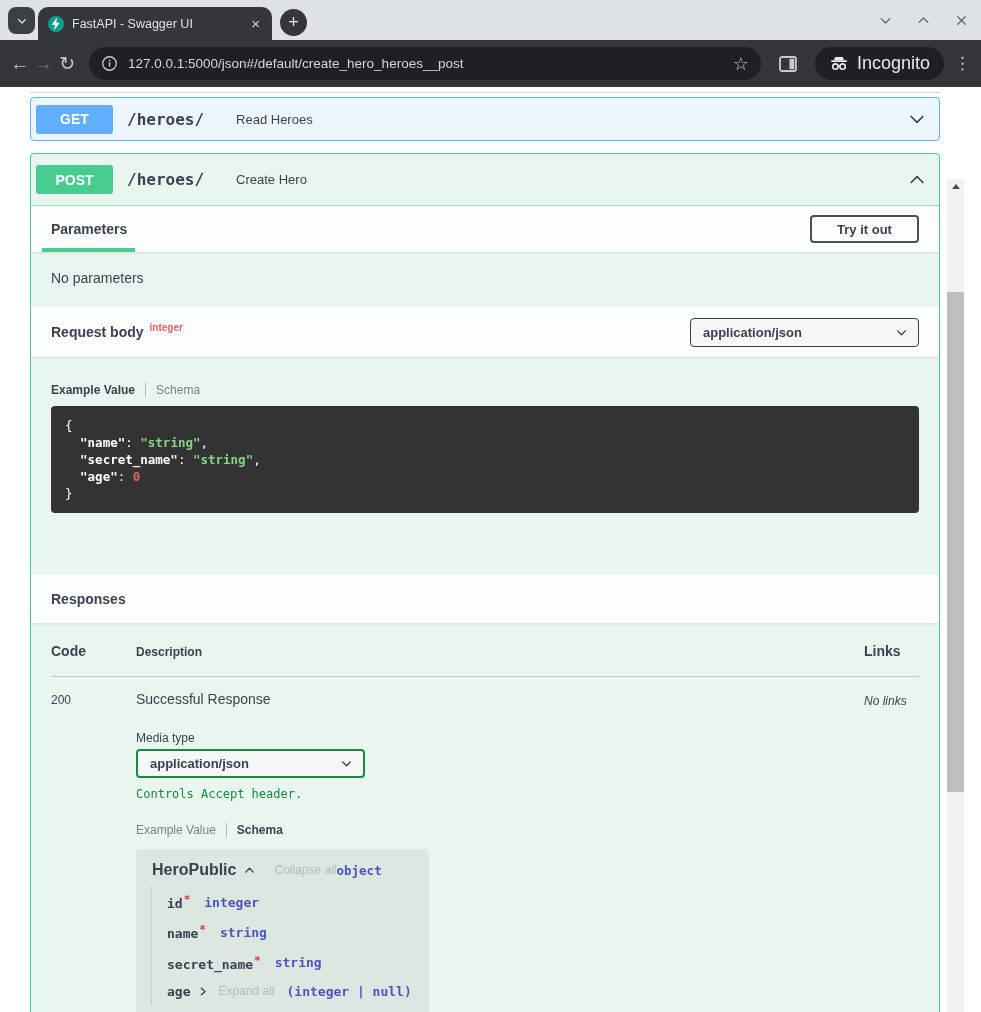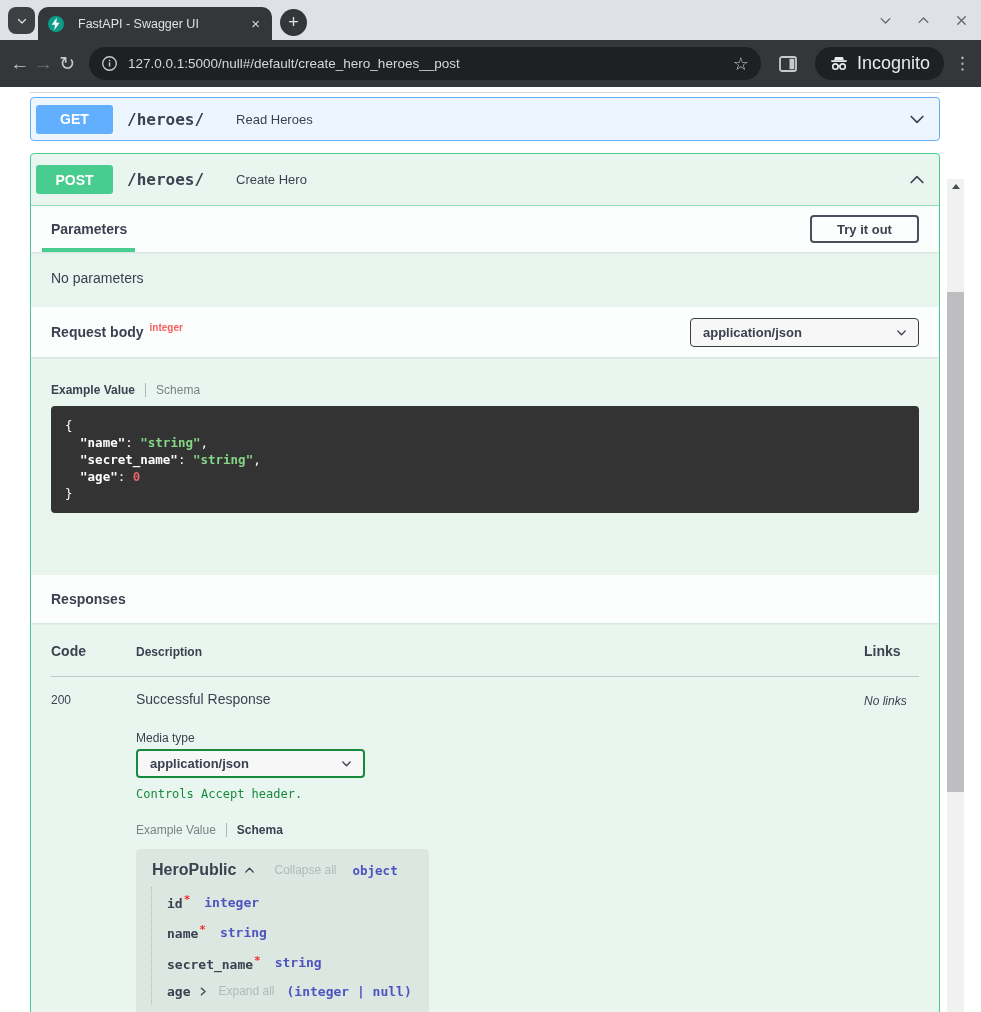--- a/index.html
+++ b/index.html
@@ -16,21 +16,21 @@
   *{box-sizing:border-box;margin:0;padding:0;}
   html,body{width:981px;height:1012px;overflow:hidden;}
   body{font-family:"Liberation Sans",sans-serif;background:#fff;color:var(--ink);}
 
   
   .tabstrip{height:40px;background:#dee1e6;display:flex;align-items:flex-end;position:relative;}
   .tab-search{width:27px;height:27px;margin:0 0 6px 8px;border:none;border-radius:8px;background:#3c4043;
     display:flex;align-items:center;justify-content:center;cursor:pointer;}
   .tab{width:234px;height:33px;margin-left:3px;background:#35363a;border-radius:10px 10px 0 0;
     display:flex;align-items:center;padding:0 8px 0 10px;cursor:pointer;}
-  .tab-title{flex:1;font-size:12.5px;color:#dfe1e4;white-space:nowrap;overflow:hidden;margin-left:14px;}
+  .tab-title{flex:1;font-size:12.5px;color:#dfe1e4;white-space:nowrap;overflow:hidden;margin-left:8px;}
   .tab-close{color:#d3d5d8;font-size:15px;line-height:1;padding:2px 4px;border-radius:50%;cursor:pointer;}
   .newtab{width:27px;height:27px;margin:0 0 4px 8px;border:none;border-radius:50%;background:#35363a;
     color:#dfe1e4;font-size:18px;line-height:25px;cursor:pointer;}
   .win-controls{position:absolute;right:12px;top:0;height:40px;display:flex;align-items:center;gap:23px;}
   .win-btn{background:none;border:none;cursor:pointer;display:flex;align-items:center;}
 
   .toolbar{height:47px;background:#35363a;display:flex;align-items:center;padding:0 10px;gap:4px;}
   .nav-btn{background:none;border:none;font-size:19px;color:#c7cac8;width:32px;height:32px;cursor:pointer;line-height:1;}
   .nav-btn.disabled{color:#6e7175;}
   .urlbar{flex:0 0 672px;height:33px;margin-left:8px;background:#1e2023;border-radius:17px;
@@ -111,21 +111,21 @@
     border-radius:4px;display:flex;align-items:center;padding:0 10px 0 12px;cursor:pointer;}
   .accept-select .sel-text{flex:1;font-size:13px;font-weight:bold;color:var(--ink);}
   .accept-note{margin-top:9px;font-family:"DejaVu Sans Mono",monospace;font-size:12px;color:var(--accept-green);}
   .resp-tabs{margin-top:22px;}
 
   .model-box{margin-top:12px;width:293px;background:rgba(0,0,0,.06);border-radius:4px;padding:12px 14px 12px 0;}
   .model-title-row{display:flex;align-items:center;padding-left:16px;}
   .model-title{font-size:16px;font-weight:bold;color:var(--ink);}
   .model-chevron{margin-left:7px;display:flex;align-items:center;cursor:pointer;}
   .collapse-label{margin-left:18px;font-size:12px;color:#b3b8bd;cursor:pointer;}
-  .model-type{margin-left:16px;font-family:"DejaVu Sans Mono",monospace;font-size:12.5px;font-weight:bold;color:var(--type-indigo);}
+  .model-type{font-family:"DejaVu Sans Mono",monospace;font-size:12.5px;font-weight:bold;color:var(--type-indigo);}
   .model-props{margin-left:15px;margin-top:8px;border-left:1px dotted #b5bac0;padding-left:15px;}
   .prop-row{display:flex;align-items:center;padding:6px 0;}
   .prop-name{font-family:"DejaVu Sans Mono",monospace;font-size:13px;font-weight:bold;color:var(--ink);}
   .req-star{color:#f32f2f;font-size:11px;vertical-align:super;margin-left:1px;}
   .prop-type{font-family:"DejaVu Sans Mono",monospace;font-size:13px;font-weight:600;color:var(--type-indigo);margin-left:14px;}
   .prop-chevron{margin-left:8px;display:flex;align-items:center;cursor:pointer;}
   .expand-label{margin-left:10px;font-size:12px;color:#b3b8bd;cursor:pointer;}
   .prop-row .expand-label + .prop-type{margin-left:12px;}
 
   
@@ -180,21 +180,21 @@
     <button class="nav-btn disabled">→</button>
     <button class="nav-btn">↻</button>
     <div class="urlbar">
       <span style="display:flex;">
         <svg width="17" height="17" viewBox="0 0 20 20">
             <circle cx="10" cy="10" r="8" fill="none" stroke="#c7cac8" stroke-width="1.6"></circle>
             <rect x="9.2" y="8.6" width="1.7" height="5" fill="#c7cac8"></rect>
             <rect x="9.2" y="5.6" width="1.7" height="1.8" fill="#c7cac8"></rect>
           </svg>
       </span>
-      <span class="url-text">127.0.0.1:5000/null#/default/create_hero_heroes__post</span>
+      <span class="url-text">127.0.0.1:5000/json#/default/create_hero_heroes__post</span>
       <button class="star-btn">☆</button>
     </div>
     <button class="sidepanel-btn">
       <svg width="18" height="16" viewBox="0 0 18 16">
           <rect x="1" y="1" width="16" height="14" rx="2" fill="none" stroke="#c7cac8" stroke-width="1.8"></rect>
           <rect x="10.5" y="2.8" width="4.8" height="10.4" fill="#c7cac8"></rect>
         </svg>
     </button>
     <div class="incognito-badge">
       <span style="display:flex;">

